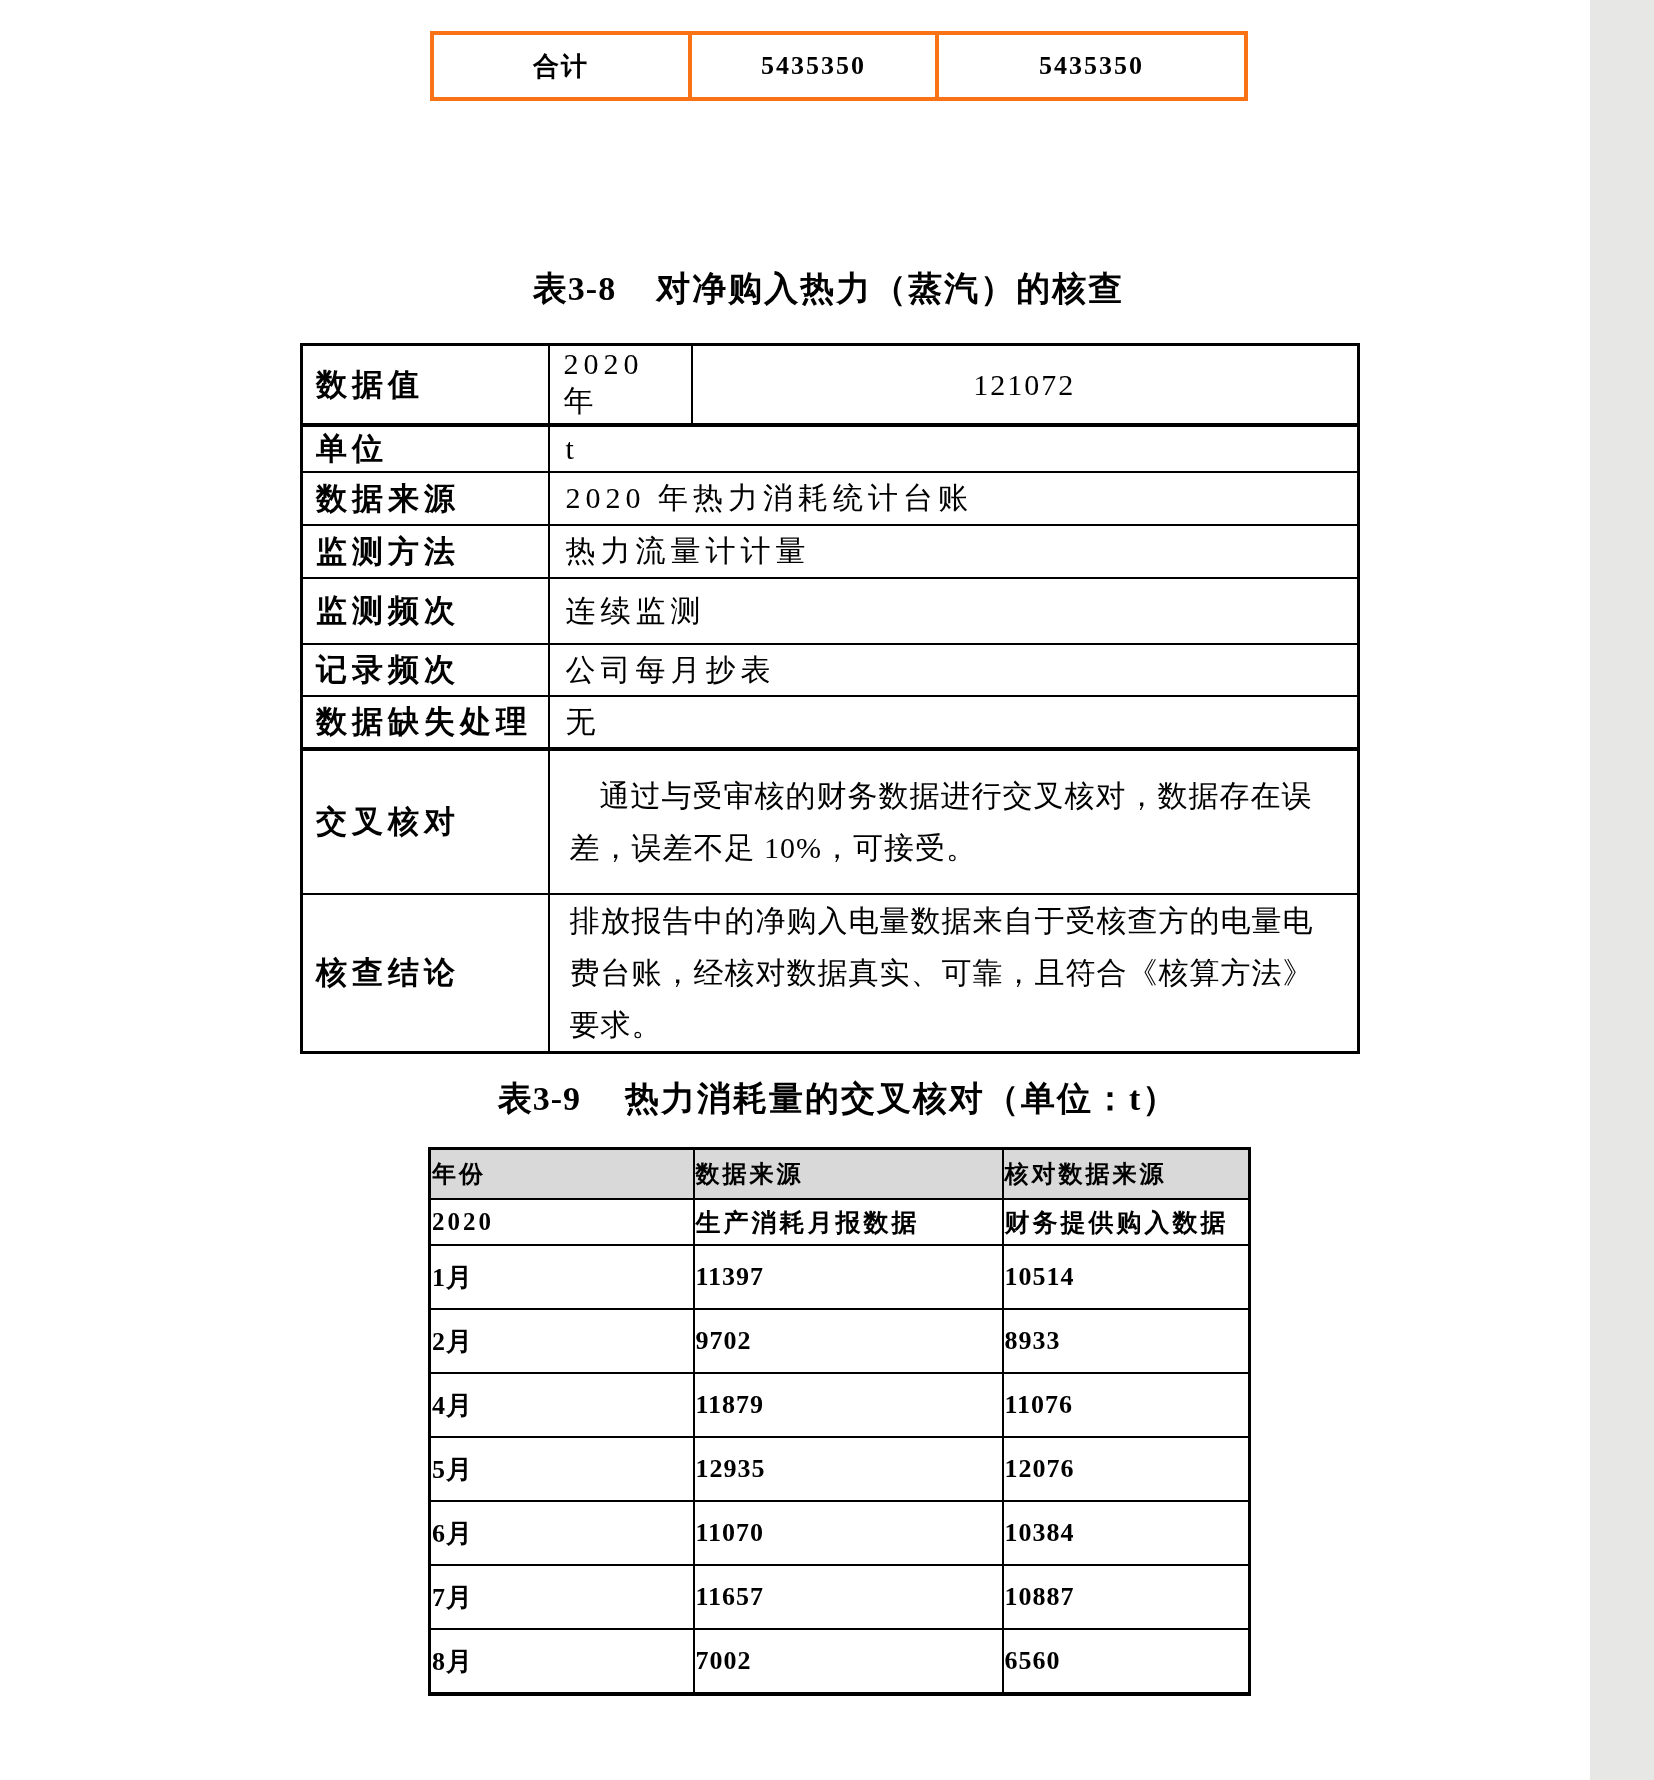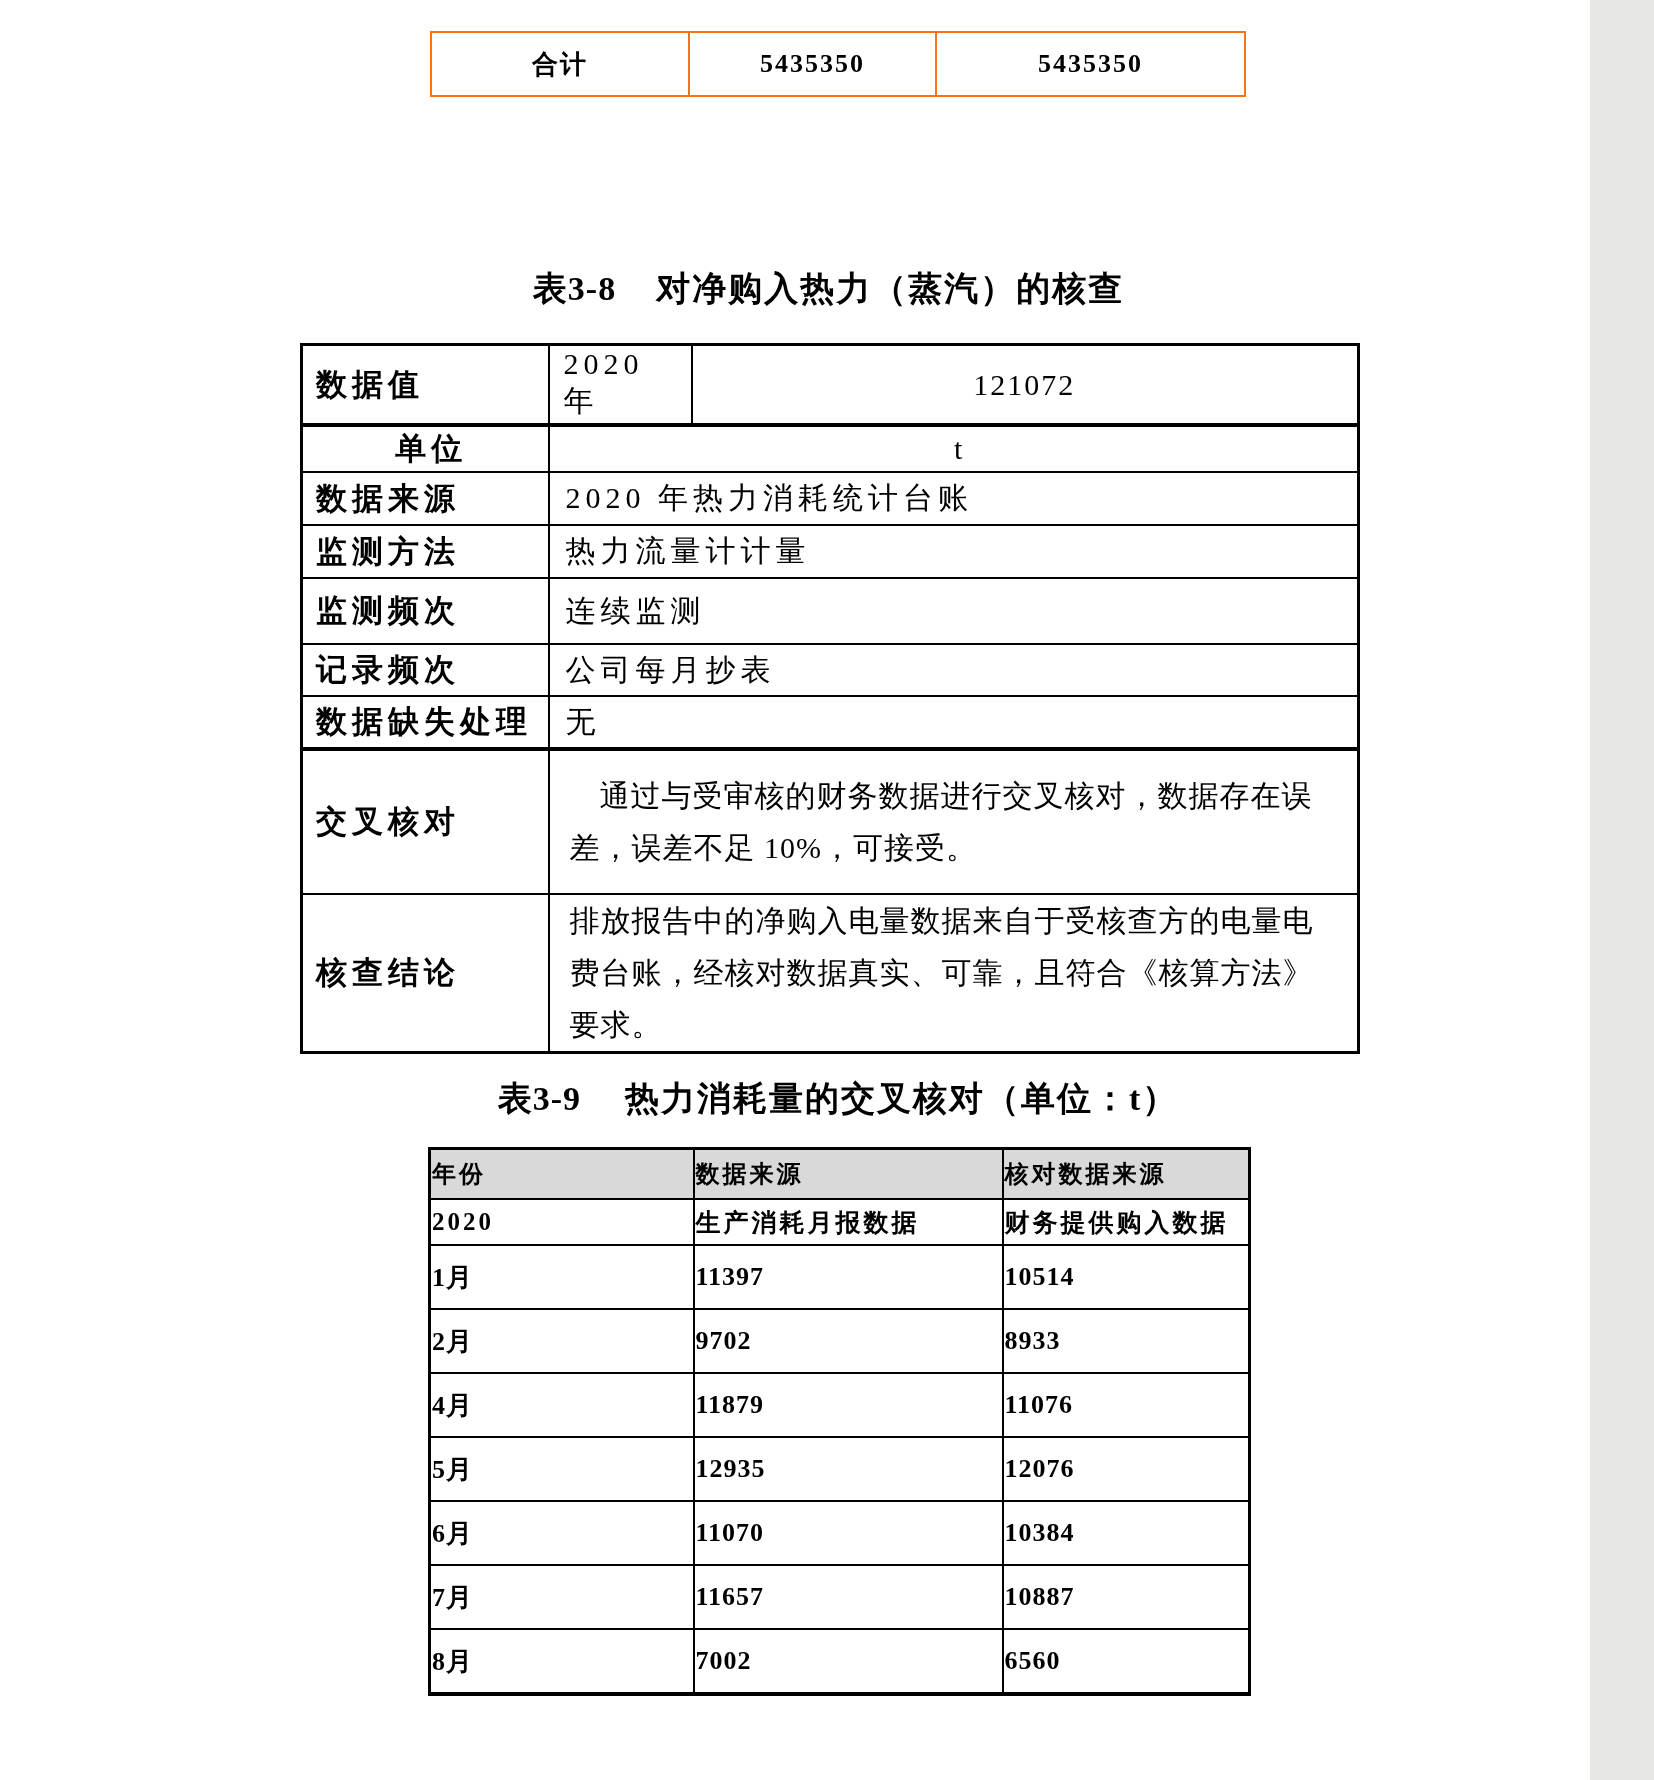--- a/index.html
+++ b/index.html
@@ -19,21 +19,21 @@
   }
   table{border-collapse:collapse;table-layout:fixed;}
   td{overflow:hidden;}
 
   
   .top-table{
     position:absolute;left:430px;top:31px;width:814px;
     border:2px solid #000;
   }
   .top-table td{
-    border:2px solid #f97316;height:60px;text-align:center;
+    border:4px solid #f97316;height:60px;text-align:center;
     font-weight:bold;font-size:26px;letter-spacing:2px;
   }
 
   
   .heading{
     position:absolute;left:288px;top:143px;
     font-size:34px;font-weight:bold;letter-spacing:3px;white-space:nowrap;
   }
   .heading .bullet{font-size:36px;margin-right:14px;letter-spacing:0;}
   .heading .h-title{margin-left:52px;}
@@ -114,21 +114,21 @@
         <col style="width:247px">
         <col style="width:143px">
         <col style="width:667px">
       </colgroup>
     <tbody>
         <tr class="thick-bottom" style="height: 43px;">
           <td class="lbl">数据值</td>
           <td class="val year">2020 年</td>
           <td class="val center">121072</td>
         </tr>
-        <tr style="height: 47px; text-align: center;">
+        <tr style="height: 47px;">
           <td class="lbl">单位</td>
           <td class="val" colspan="2">t</td>
         </tr>
         <tr style="height: 53px;">
           <td class="lbl">数据来源</td>
           <td class="val" colspan="2">2020 年热力消耗统计台账</td>
         </tr>
         <tr style="height: 53px;">
           <td class="lbl">监测方法</td>
           <td class="val" colspan="2">热力流量计计量</td>

